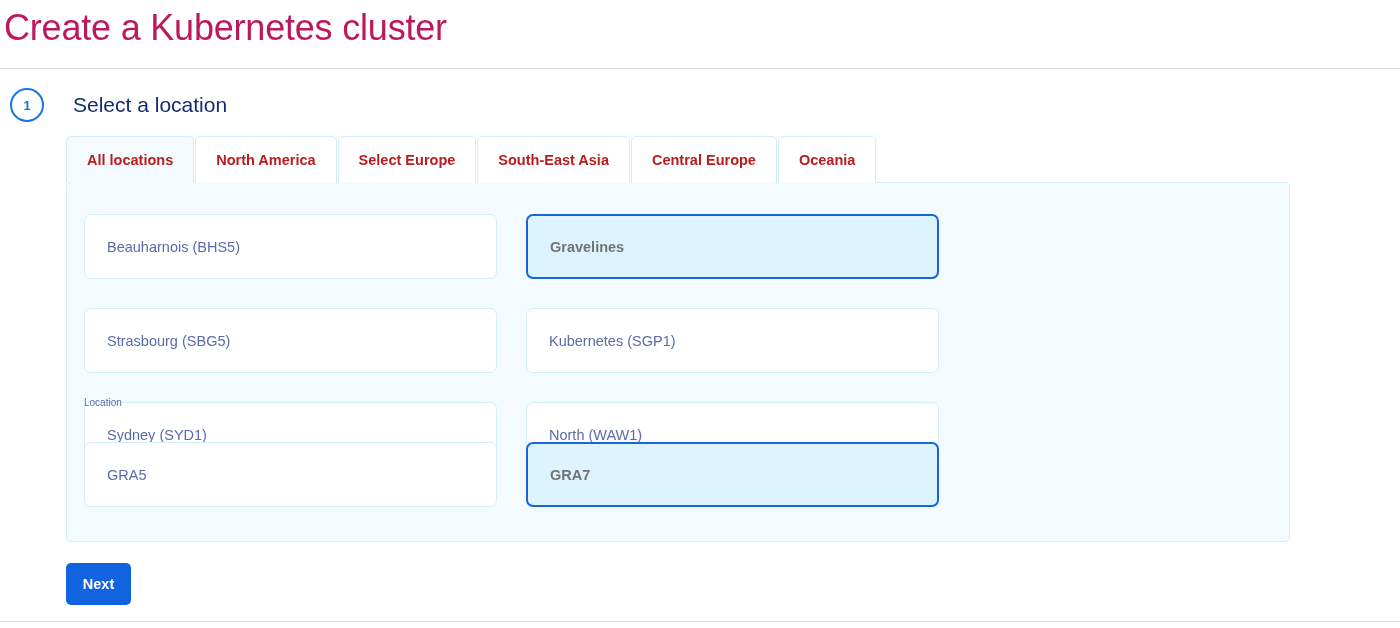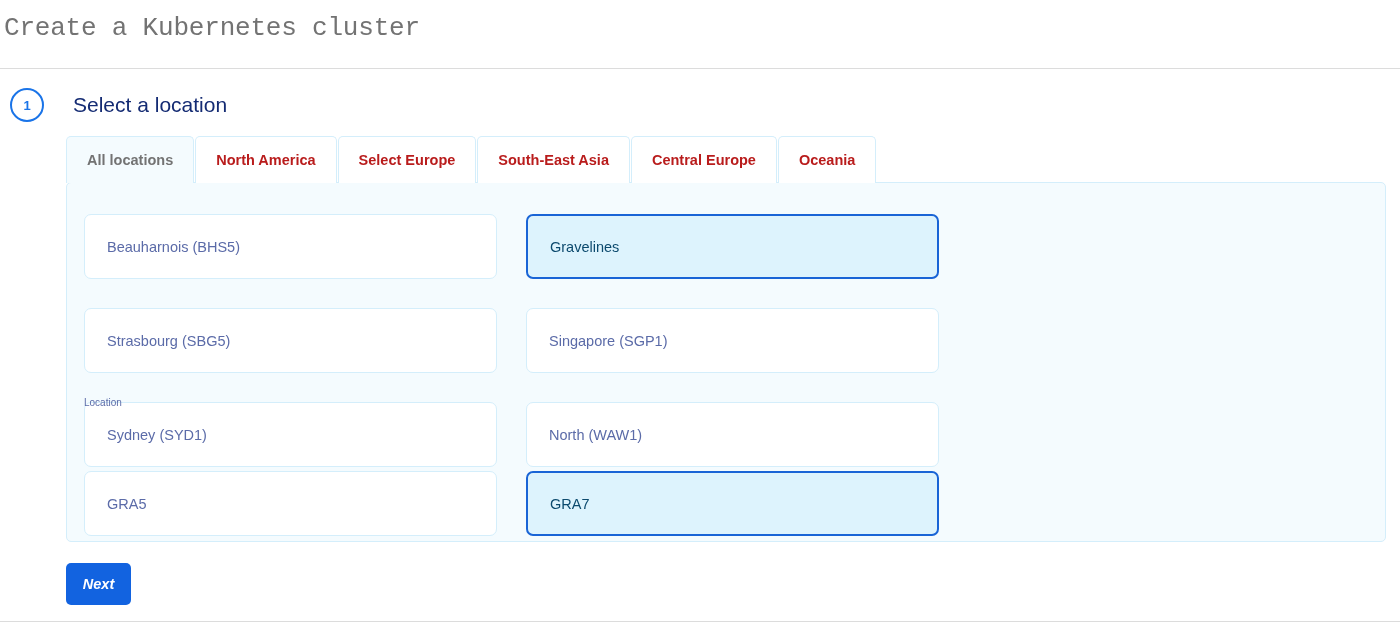--- a/index.html
+++ b/index.html
@@ -17,27 +17,26 @@
     width: 1400px;
     height: 628px;
     background: #ffffff;
   }
 
   
   .page-title {
     position: absolute;
     left: 4px;
     top: 4px;
-    font-size: 26px;
+    font-size: 36px;
     font-weight: 300;
     letter-spacing: -0.2px;
-    color: #737373;
+    color: #be185d;
     line-height: 48px;
     white-space: nowrap;
-    font-family: Liberation Mono, monospace;
   }
 
   
   .hr-top {
     position: absolute;
     left: 0;
     top: 68px;
     width: 1400px;
     height: 1px;
     background: #dcdcdc;
@@ -104,30 +103,30 @@
     background: #ffffff;
     border: 1px solid #d4eefb;
     border-bottom: none;
     border-radius: 5px 5px 0 0;
     margin-right: 1px;
     white-space: nowrap;
     cursor: pointer;
   }
   .tab.active {
     background: #f4fbfe;
-    color: #737373;
+    color: #b91c1c;
     border-color: #d4eefb;
   }
 
   
   .panel {
     position: absolute;
     left: 66px;
     top: 182px;
-    width: 1320px;
+    width: 1224px;
     height: 360px;
     background: #f4fbfe;
     border: 1px solid #d4eefb;
     border-radius: 5px;
     z-index: 1;
   }
 
   .grid {
     position: absolute;
     left: 17px;
@@ -148,61 +147,59 @@
     align-items: center;
     padding: 0 22px;
     font-size: 14.5px;
     font-weight: 400;
     color: #5b6ba8;
     cursor: pointer;
   }
   .card.selected {
     background: #ddf3fd;
     border: 2px solid #1964d6;
-    color: #0c4a6e;
-    font-weight: 400;
+    color: #737373;
+    font-weight: 700;
   }
 
   .section-label {
     position: absolute;
     left: 17px;
     top: 214px;
     font-size: 10px;
     font-weight: 400;
     color: #5b6ba8;
   }
 
   .grid-2 {
     position: absolute;
     left: 17px;
     top: 259px;
     display: flex;
     gap: 29px;
-    margin-top: 29px;
   }
 
   
   .next-button {
     position: absolute;
     left: 66px;
     top: 563px;
     width: 65px;
     height: 42px;
     background: #1263e0;
     border: none;
     border-radius: 5px;
     color: #ffffff;
     font-family: "Liberation Sans", sans-serif;
     font-size: 14.5px;
     font-weight: 700;
     cursor: pointer;
     display: flex;
     align-items: center;
     justify-content: center;
-    font-style: italic;
   }
 </style>
 </head>
 <body>
 
 <div class="page">
 
   <h1 class="page-title">Create a Kubernetes cluster</h1>
 
   <div class="hr-top"></div>
@@ -219,21 +216,21 @@
       <div class="tab">South-East Asia</div>
       <div class="tab">Central Europe</div>
       <div class="tab">Oceania</div>
     </div>
 
   <div class="panel">
     <div class="grid" id="region-grid">
         <div class="card">Beauharnois (BHS5)</div>
         <div class="card selected">Gravelines</div>
         <div class="card">Strasbourg (SBG5)</div>
-        <div class="card">Singapore (SGP1)</div>
+        <div class="card">Kubernetes (SGP1)</div>
         <div class="card">Sydney (SYD1)</div>
         <div class="card">North (WAW1)</div>
       </div>
     <div class="section-label">Location</div>
     <div class="grid-2" id="dc-grid">
         <div class="card">GRA5</div>
         <div class="card selected">GRA7</div>
       </div>
   </div>
 

